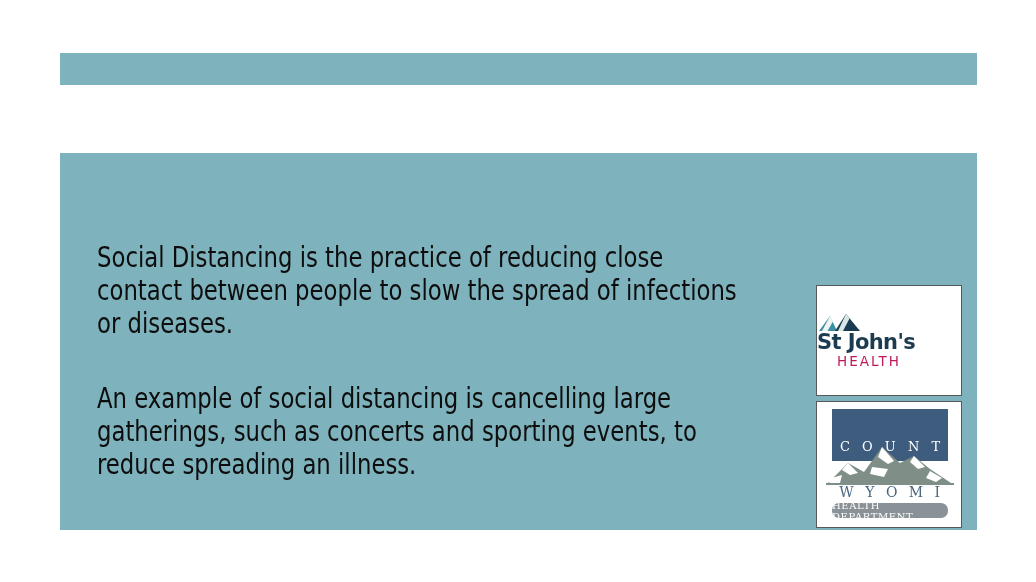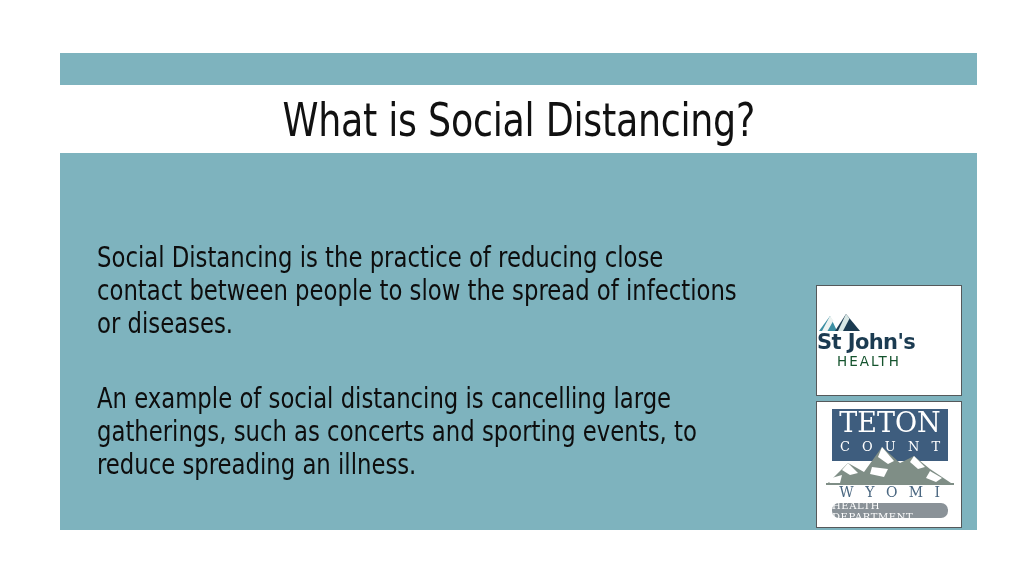--- a/index.html
+++ b/index.html
@@ -85,21 +85,21 @@
     font-weight:bold;
     font-size:21px;
     line-height:21px;
     color:#1b3b51;
     letter-spacing:-0.6px;
   }
   .sjh-sub{
     font-family:"DejaVu Sans","Liberation Sans",sans-serif;
     font-size:13.5px;
     line-height:14px;
-    color:#14532d;
+    color:#be185d;
     letter-spacing:2px;
     margin-top:1px;
     margin-left:20px;
   }
 
   
   .teton-inner{
     position:absolute;left:9px;top:7px;width:128px;height:112px;
   }
   .teton-navy{
@@ -136,23 +136,20 @@
     font-size:10px;line-height:11px;color:#ffffff;letter-spacing:0.6px;
   }
 </style>
 </head>
 <body>
 
 <div class="slide">
 
   <div class="top-bar"></div>
 
-  <div class="title-band">
-    <div class="title-text">What is Social Distancing?</div>
-  </div>
 
   <div class="body-panel">
 
     <div class="body-text">
       <p class="para first">Social Distancing is the practice of reducing close contact between people to slow the spread of infections or diseases.</p>
       <p class="para second">An example of social distancing is cancelling large gatherings, such as concerts and sporting events, to reduce spreading an illness.</p>
     </div>
 
     <div class="logo-stack" style="left:756px;top:132px;">
 
@@ -167,21 +164,20 @@
             </svg>
           </div>
           <div class="sjh-name">St John's</div>
           <div class="sjh-sub">HEALTH</div>
         </div>
       </div>
 
       <div class="logo-box teton">
         <div class="teton-inner">
           <div class="teton-navy">
-            <div class="teton-word">TETON</div>
             <div class="teton-county">C O U N T Y</div>
           </div>
           <div class="teton-mtn">
             <svg width="128" height="46" viewBox="0 0 128 46" xmlns="http://www.w3.org/2000/svg">
               <polygon points="0,46 22,24 38,33 56,8 74,24 88,17 104,30 128,46" fill="#7f8e86"></polygon>
               <polygon points="56,8 68,22 62,25 52,18" fill="#ffffff"></polygon>
               <polygon points="88,17 99,28 92,30 84,23" fill="#ffffff"></polygon>
               <polygon points="22,24 32,34 24,36 16,31" fill="#ffffff"></polygon>
               <polygon points="46,28 62,30 58,38 44,35" fill="#ffffff"></polygon>
               <polygon points="2,40 16,36 14,44 4,45" fill="#ffffff"></polygon>

